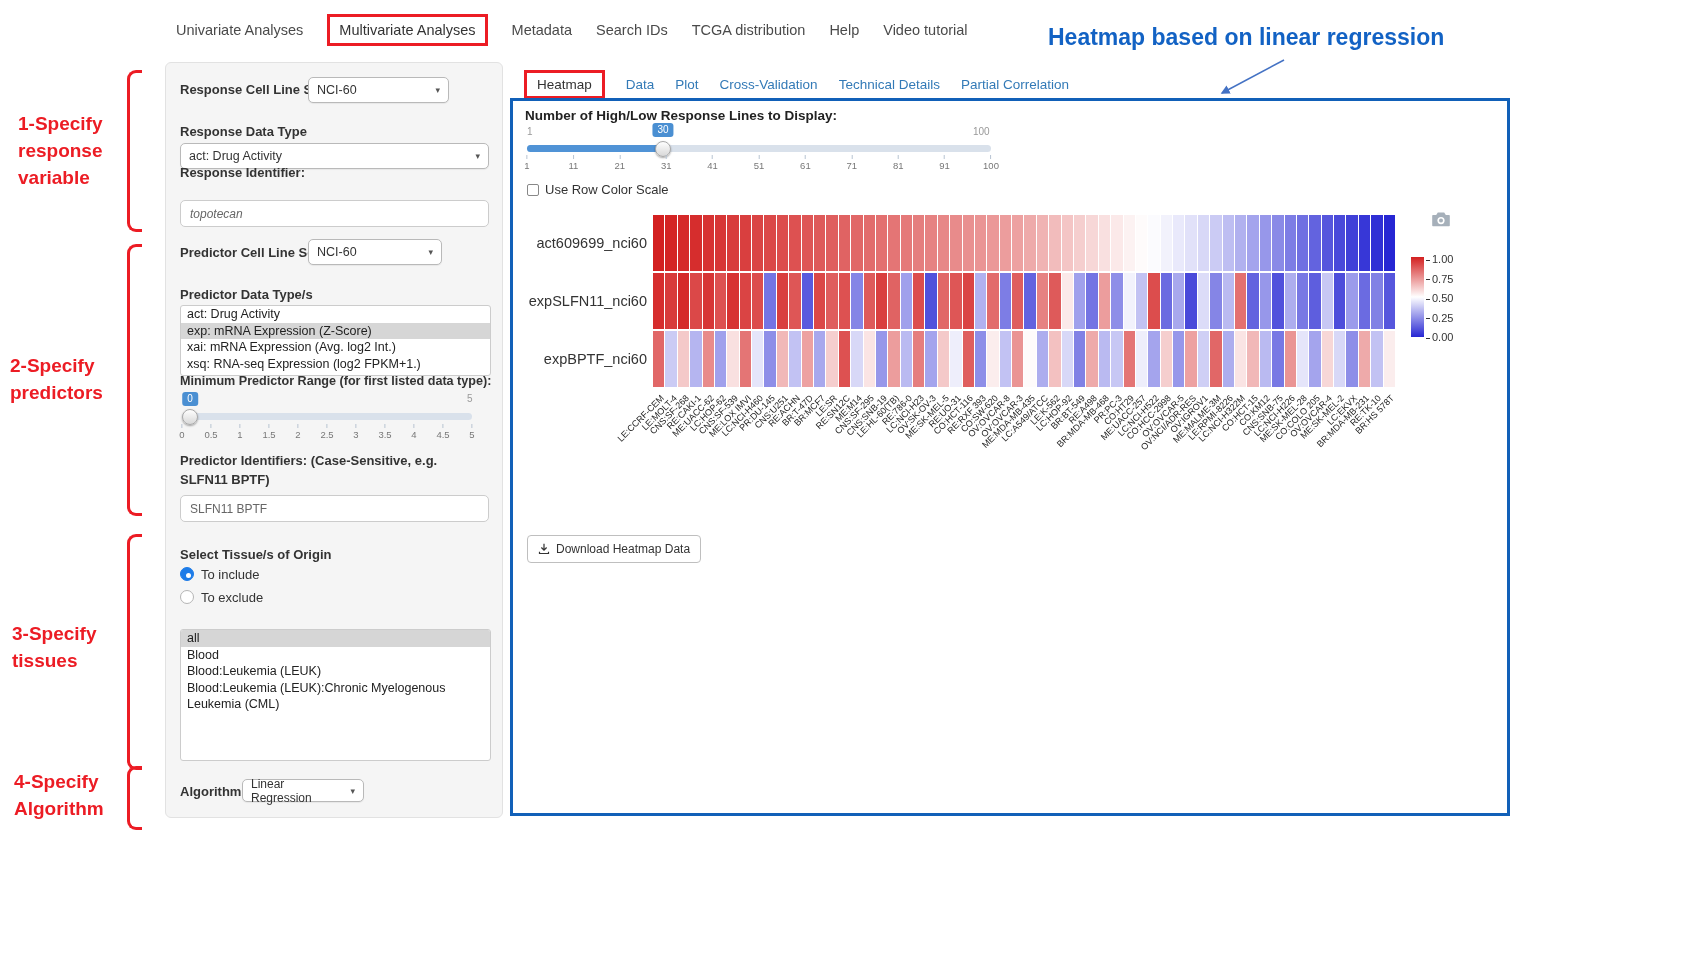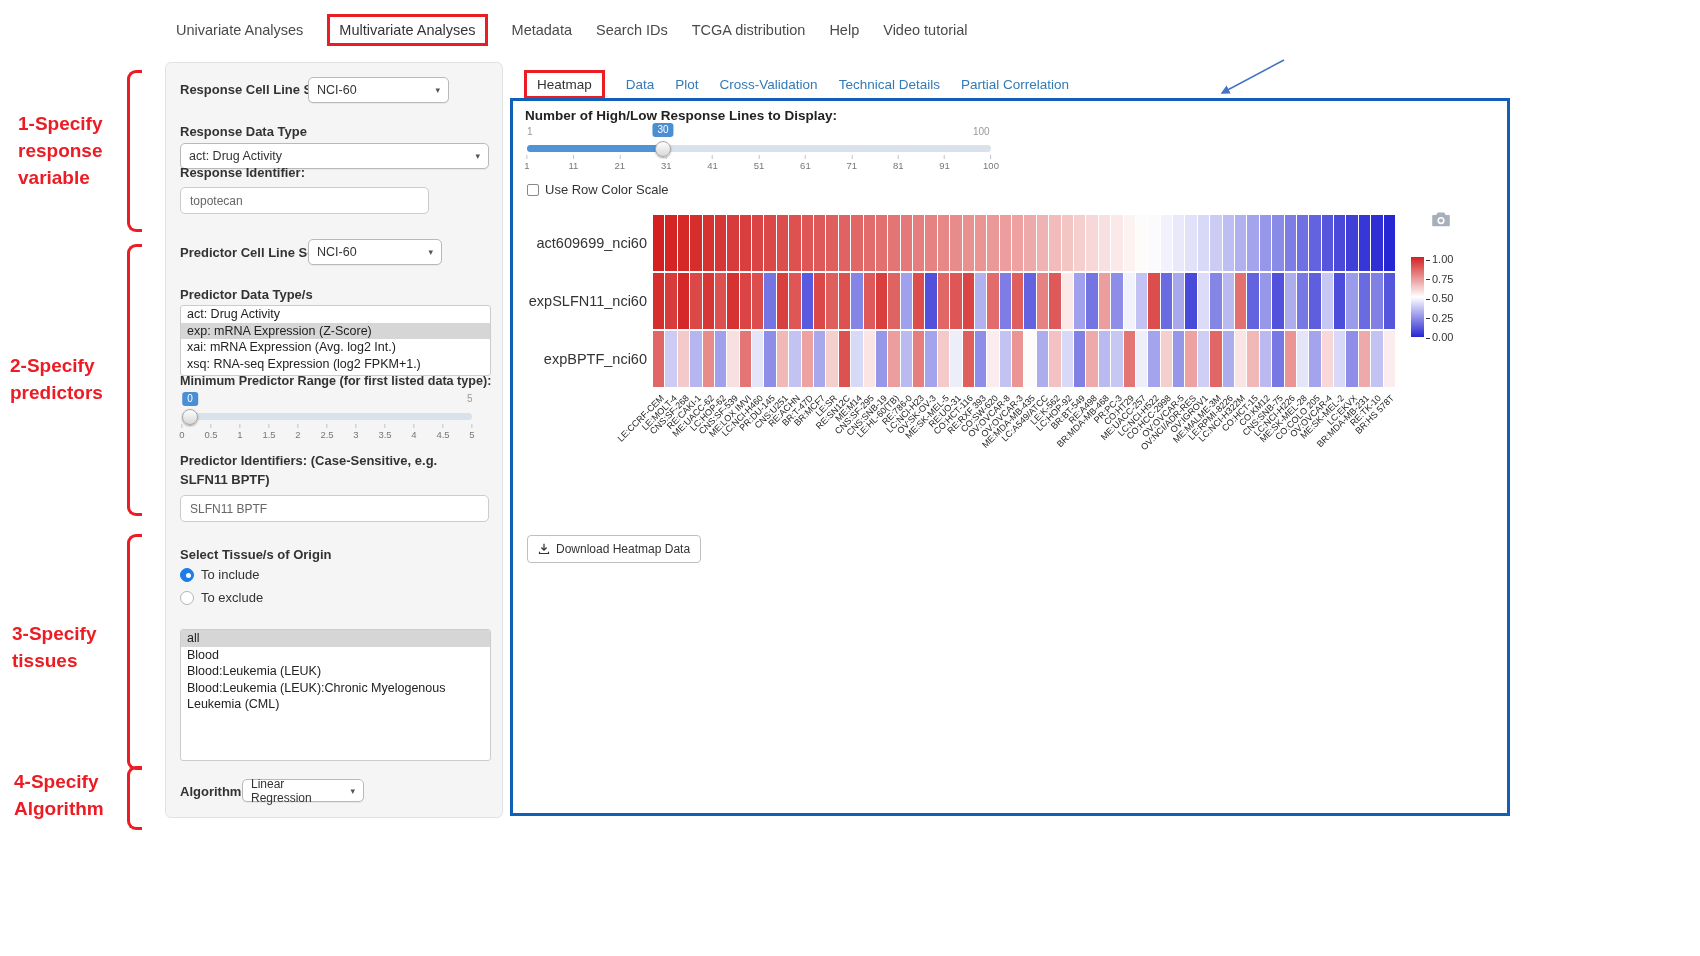--- a/index.html
+++ b/index.html
@@ -36,21 +36,21 @@
   .sl-fill{ position:absolute; left:0; top:0; height:7px; background:#5093d6; border-radius:4px 0 0 4px; }
   .sl-handle{ position:absolute; width:16px; height:16px; border-radius:50%; background:linear-gradient(#fefefe,#d8d8d8); border:1px solid #a8a8a8; box-shadow:0 1px 2px rgba(0,0,0,.35); box-sizing:border-box; cursor:pointer; }
   .sl-badge{ position:absolute; background:#4a8fd2; color:#fff; font-size:10px; line-height:14px; padding:0 5px; border-radius:3px; transform:translateX(-50%); }
   .sl-minmax{ position:absolute; font-size:10px; color:#999; }
   .sl-ticks{ position:absolute; height:18px; }
   .sl-tick{ position:absolute; transform:translateX(-50%); text-align:center; font-size:9.5px; color:#777; }
   .sl-tick .mark{ width:1px; height:4px; background:#b8c4d2; margin:0 auto 1px; }
 
   
   .cb{ width:12px; height:12px; border:1px solid #888; border-radius:2px; background:#fff; display:inline-block; box-sizing:border-box; cursor:pointer; }
-  .radio-row{ position:absolute; display:flex; align-items:center; gap:7px; font-size:13px; color:#333; }
+  .radio-row{ position:absolute; display:flex; align-items:flex-start; gap:7px; font-size:13px; color:#333; }
   .radio{ width:14px; height:14px; border-radius:50%; border:1px solid #b5b5b5; background:#fff; display:inline-block; position:relative; box-sizing:border-box; cursor:pointer; }
   .radio.on{ background:#1e7ce8; border-color:#1e7ce8; }
   .radio.on::after{ content:""; position:absolute; left:4.5px; top:4.5px; width:5px; height:5px; background:#fff; border-radius:50%; }
 
   
   .tabs{ position:absolute; left:524px; top:70px; display:flex; align-items:center; gap:21px; font-size:13.5px; }
   .tab{ color:var(--link); cursor:pointer; white-space:nowrap; }
   .tab-active{ color:#333; border:3px solid var(--red); padding:4px 10px; }
   .main-panel{ position:absolute; left:510px; top:98px; width:1000px; height:718px; border:3px solid #1160b8; background:#fff; box-sizing:border-box; }
 
@@ -80,20 +80,21 @@
   <nav class="topnav" id="topnav">
       <span class="nav-item">Univariate Analyses</span>
       <span class="nav-item nav-active">Multivariate Analyses</span>
       <span class="nav-item">Metadata</span>
       <span class="nav-item">Search IDs</span>
       <span class="nav-item">TCGA distribution</span>
       <span class="nav-item">Help</span>
       <span class="nav-item">Video tutorial</span>
     </nav>
 
+  <div class="blue-heading">Heatmap based on linear regression</div>
   <svg class="arrow-svg" width="90" height="46">
     <defs>
         <marker id="ah" markerWidth="8" markerHeight="8" refX="5" refY="3" orient="auto">
           <path d="M0,0 L6,3 L0,6 Z" fill="#4472c4"></path>
         </marker>
       </defs>
     <line x1="74" y1="4" x2="12" y2="37" stroke="#4472c4" stroke-width="1.5" marker-end="url(#ah)"></line>
   </svg>
 
   <div class="step" id="step0" style="left:18px; top:110px;">
@@ -125,21 +126,21 @@
       <span class="caret">▾</span>
     </div>
 
     <div class="fp-label" style="left:14px; top:61px;">Response Data Type</div>
     <div class="sel-box" style="left:14px; top:80px; width:309px;">
       <span>act: Drug Activity</span>
       <span class="caret">▾</span>
     </div>
 
     <div class="fp-label" style="left:14px; top:102px;">Response Identifier:</div>
-    <input class="text-input" style="left: 14px; top: 124px; width: 249px;" value="topotecan">
+    <input class="text-input" style="left: 14px; top: 137px; width: 309px; font-style: italic;" value="topotecan">
 
     <div class="fp-label" style="left:14px; top:182px;">Predictor Cell Line Set</div>
     <div class="sel-box" style="left:142px; top:176px; width:134px;">
       <span>NCI-60</span>
       <span class="caret">▾</span>
     </div>
 
     <div class="fp-label" style="left:14px; top:224px;">Predictor Data Type/s</div>
     <div class="listbox" id="pred-type-list" style="left:14px; top:242px; width:309px; height:69px;">
         <div class="opt">act: Drug Activity</div>

